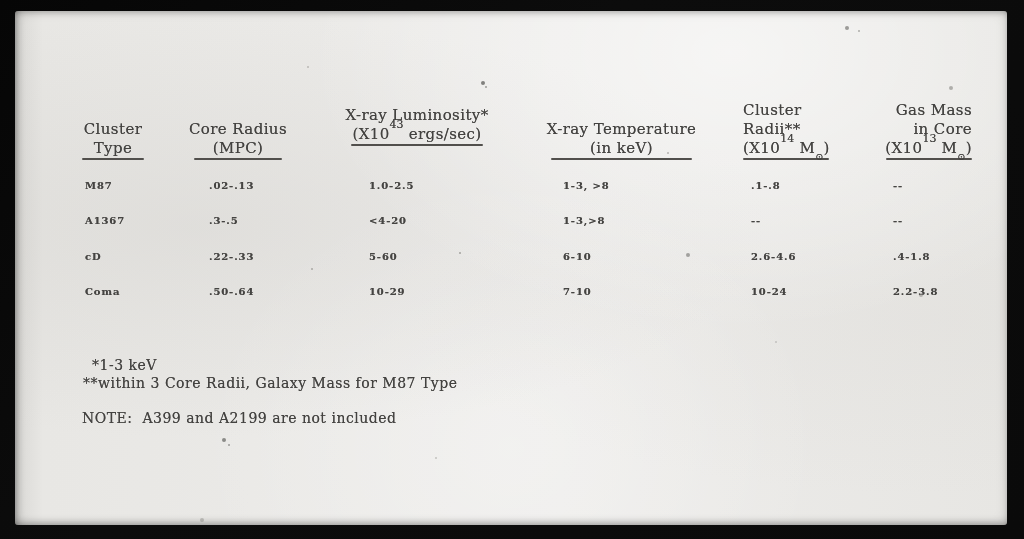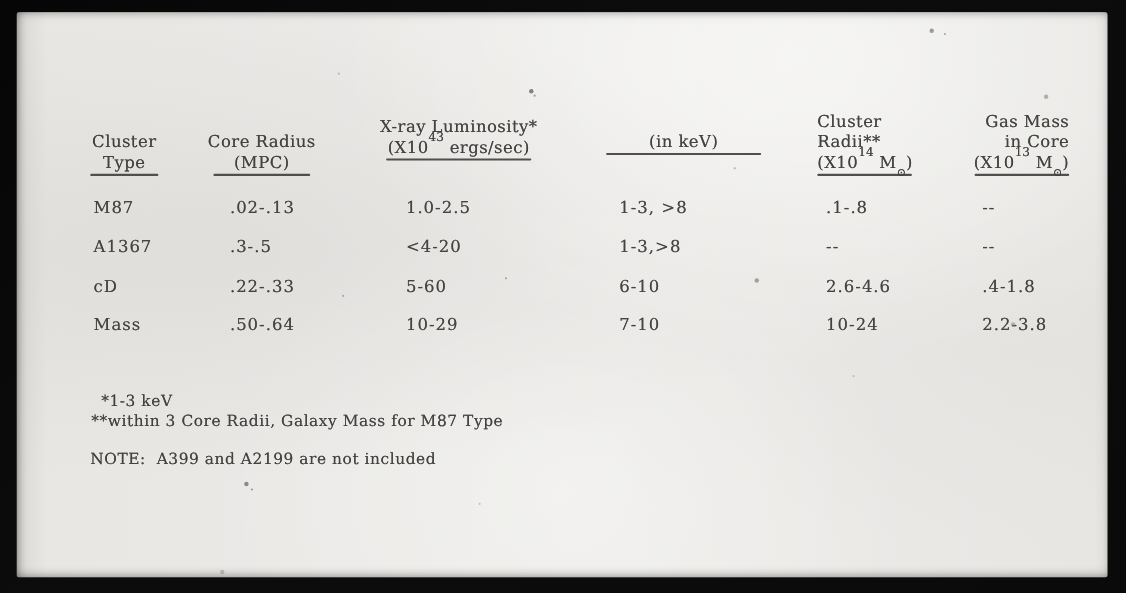--- a/index.html
+++ b/index.html
@@ -35,22 +35,22 @@
   .c1{left:67px;top:109px;width:62px;}
   .c2{left:179px;top:109px;width:88px;}
   .c3{left:336px;top:95px;width:132px;}
   .c4{left:536px;top:109px;width:141px;}
   .c5{left:728px;top:90px;width:86px;align-items:flex-start;}
   .c6{left:871px;top:90px;width:86px;align-items:flex-end;}
   .rule{height:2px;background:#514f4c;width:100%;margin-top:0px;border-radius:1px;}
   sup.hsup{font-size:11px;position:relative;top:-5px;letter-spacing:0;line-height:0;}
   sub.hsub{font-size:10px;position:relative;top:3px;letter-spacing:0;line-height:0;}
   .cell{
-    position:absolute;font-size:15px;color:#454442;letter-spacing:0.9px;
-    white-space:pre;text-shadow:0 0 0.6px rgba(64,63,60,0.65);
+    position:absolute;font-size:10px;color:#454442;letter-spacing:0.9px;
+    white-space:pre;text-shadow:0 0 0.6px rgba(64,63,60,0.65);font-weight:bold;
   }
   .r0{top:169px}.r1{top:204px}.r2{top:240px}.r3{top:275px}
   .d0{left:70px}.d1{left:194px}.d2{left:354px}.d3{left:548px}.d4{left:736px}.d5{left:878px}
   .fn{
     position:absolute;font-size:14px;color:#434240;letter-spacing:0.5px;
     white-space:pre;text-shadow:0 0 0.6px rgba(62,61,58,0.7);
   }
   .fn1{left:77px;top:346px}
   .fn2{left:68px;top:364px}
   .fnote{left:67px;top:399px}
@@ -93,20 +93,21 @@
       <div class="rule"></div>
     </div>
 
     <div class="col-header c3">
       <div class="hline">X-ray Luminosity*</div>
       <div class="hline"><span>(X10</span><sup class="hsup">43</sup><span> ergs/sec)</span></div>
       <div class="rule"></div>
     </div>
 
     <div class="col-header c4">
+      <div class="hline">X-ray Temperature</div>
       <div class="hline">(in keV)</div>
       <div class="rule"></div>
     </div>
 
     <div class="col-header c5">
       <div class="hline">Cluster</div>
       <div class="hline">Radii**</div>
       <div class="hline"><span>(X10</span><sup class="hsup">14</sup><span> M</span><sub class="hsub">⊙</sub><span>)</span></div>
       <div class="rule"></div>
     </div>
@@ -132,21 +133,21 @@
     <div class="cell r1 d4">--</div>
     <div class="cell r1 d5">--</div>
 
     <div class="cell r2 d0">cD</div>
     <div class="cell r2 d1">.22-.33</div>
     <div class="cell r2 d2">5-60</div>
     <div class="cell r2 d3">6-10</div>
     <div class="cell r2 d4">2.6-4.6</div>
     <div class="cell r2 d5">.4-1.8</div>
 
-    <div class="cell r3 d0">Mass</div>
+    <div class="cell r3 d0">Coma</div>
     <div class="cell r3 d1">.50-.64</div>
     <div class="cell r3 d2">10-29</div>
     <div class="cell r3 d3">7-10</div>
     <div class="cell r3 d4">10-24</div>
     <div class="cell r3 d5">2.2-3.8</div>
 
     <div class="fn fn1">*1-3 keV</div>
     <div class="fn fn2">**within 3 Core Radii, Galaxy Mass for M87 Type</div>
     <div class="fn fnote">NOTE:  A399 and A2199 are not included</div>
 

